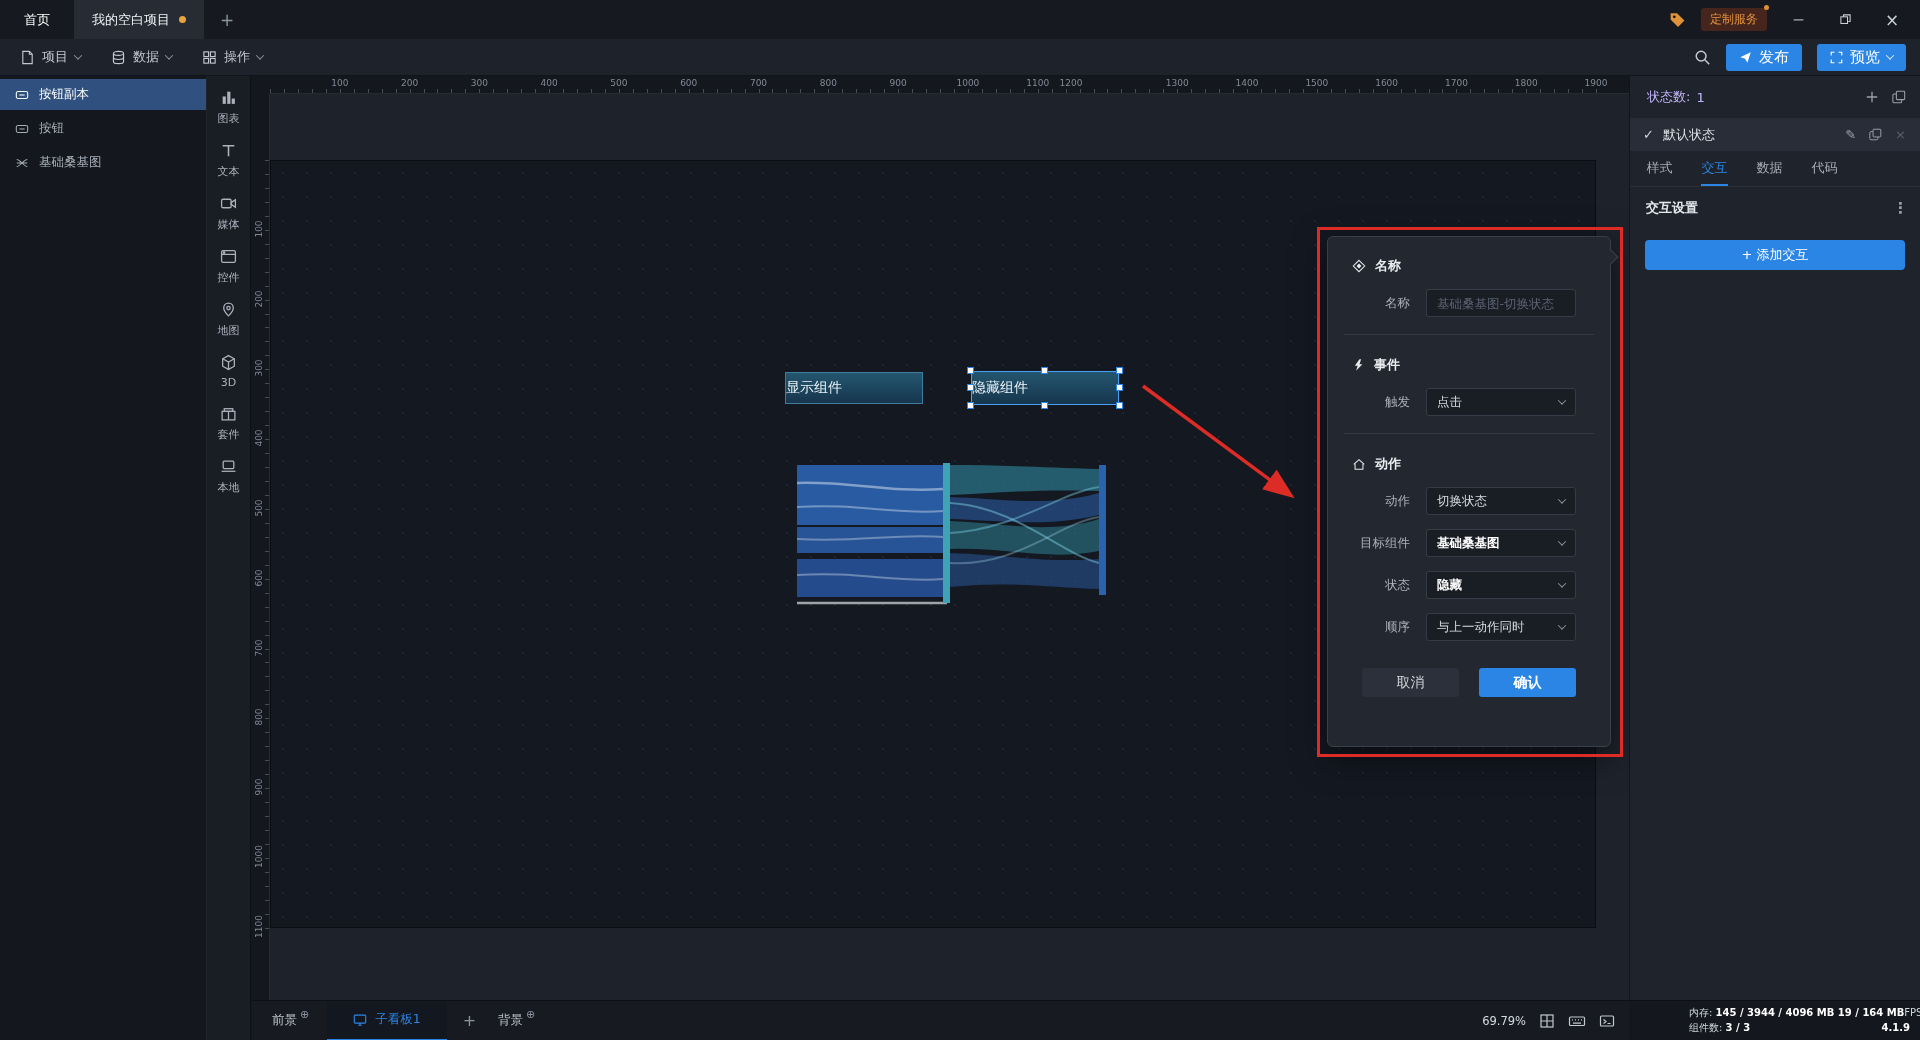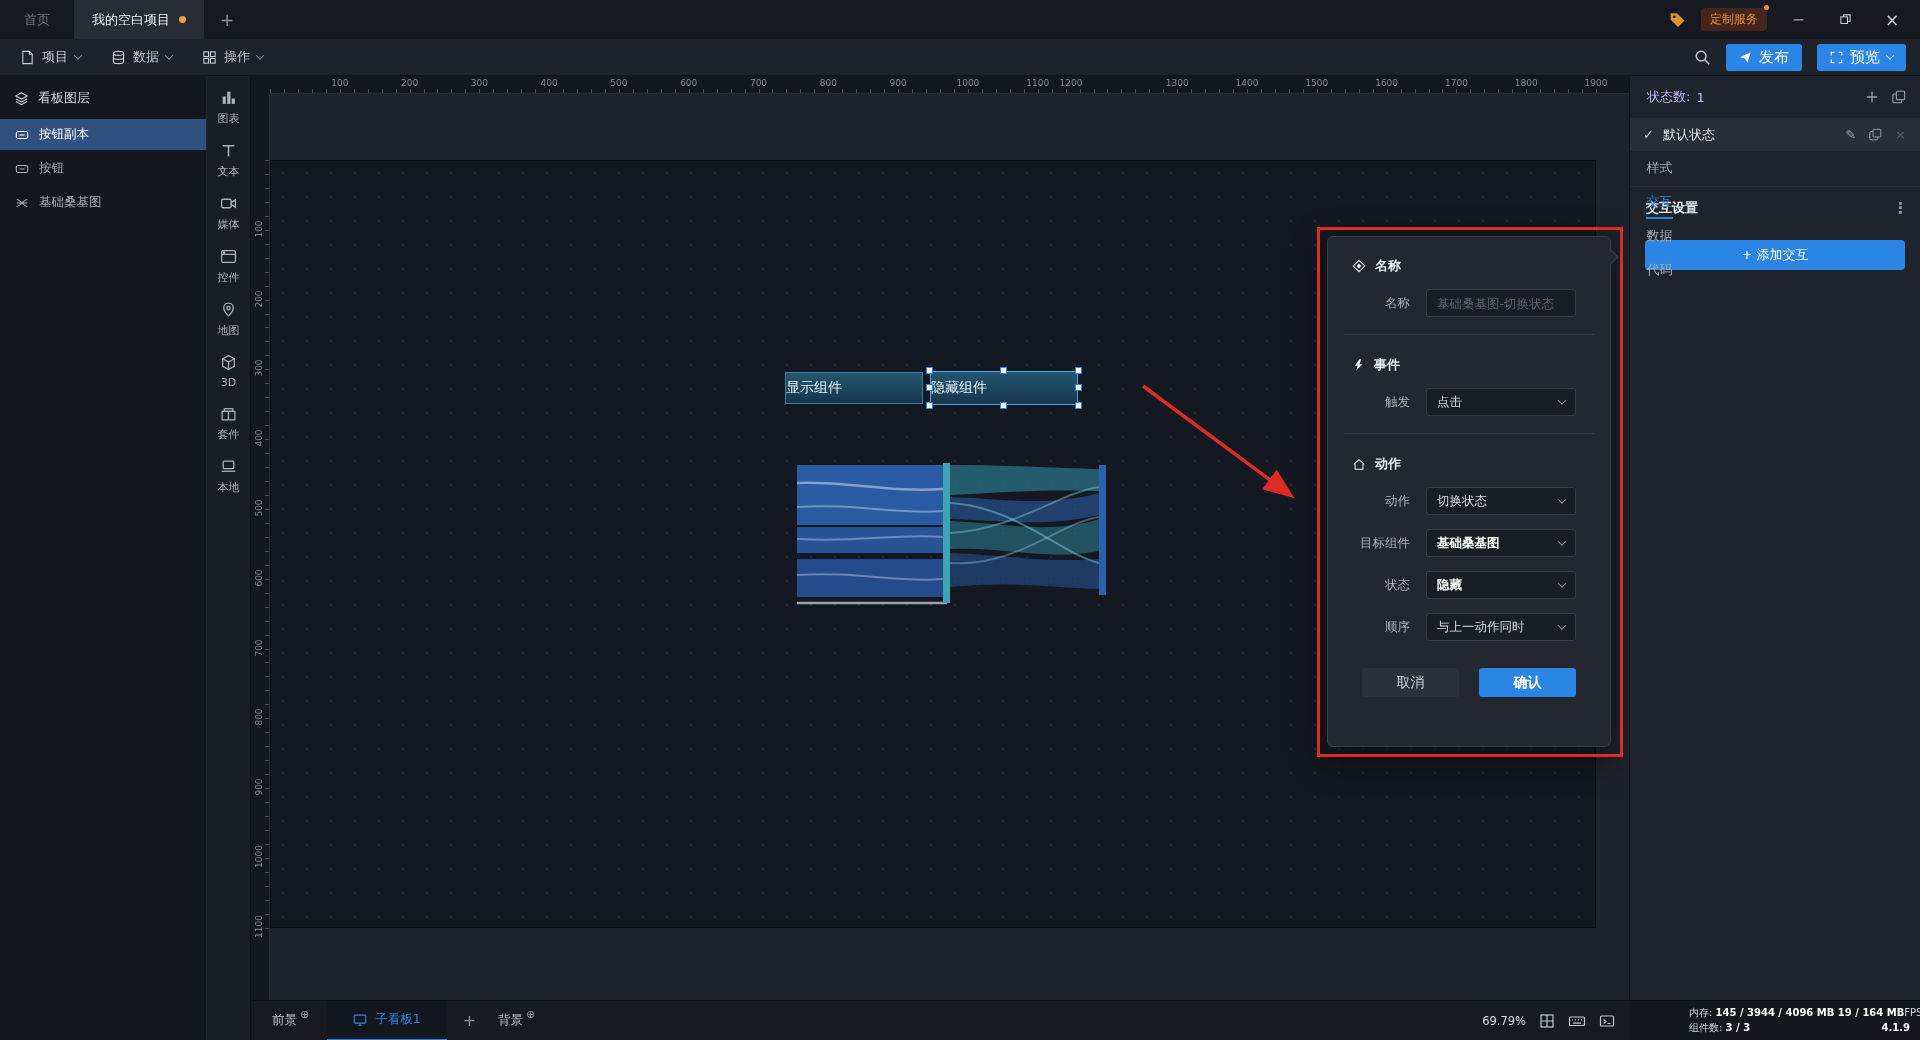--- a/index.html
+++ b/index.html
@@ -5,21 +5,21 @@
 * { margin:0; padding:0; box-sizing:border-box; }
 html,body { background:#0e1116; }
 body { font-family:"DejaVu Sans","Liberation Sans",sans-serif; }
 #app { position:relative; width:1920px; height:1040px; overflow:hidden; background:#14171d; color:#c6ccd4; font-size:13px; }
 .ic { display:inline-flex; flex:none; align-items:center; justify-content:center; }
 .ic svg { display:block; }
 .chev { display:inline-block; width:6px; height:6px; border-right:1.4px solid #8b939e; border-bottom:1.4px solid #8b939e; transform:rotate(45deg) translate(-1px,-1px); }
 
 
 #topbar { position:absolute; left:0; top:0; width:1920px; height:39px; background:#16191f; display:flex; align-items:stretch; }
-.tb-home { display:flex; align-items:center; padding:0 24px; color:#737373; }
+.tb-home { display:flex; align-items:center; padding:0 24px; color:#ffffff; }
 .tb-tab-active { display:flex; align-items:center; gap:9px; padding:0 18px; background:#262b34; color:#f0f2f5; }
 .tb-dot { width:7px; height:7px; border-radius:50%; background:#e8a33d; }
 .tb-plus { display:flex; align-items:center; padding:0 16px; color:#8b939e; font-size:17px; }
 .tb-spacer { flex:1; }
 .tb-right { display:flex; align-items:center; gap:15px; padding-right:12px; }
 .tb-badge { position:relative; background:#46261c; color:#e0913c; font-size:12px; padding:3px 9px; border-radius:3px; }
 .tb-badge .sup { position:absolute; right:-2px; top:-3px; width:5px; height:5px; border-radius:50%; background:#e0913c; }
 .win-btn { width:32px; height:39px; display:flex; align-items:center; justify-content:center; color:#c9ced4; }
 .win-close { font-size:17px; }
 
@@ -50,21 +50,21 @@
   background-image:repeating-linear-gradient(180deg,#454c57 0 1px,transparent 1px 13.958px);
   background-size:5px 769px; background-position:13px 66px; background-repeat:no-repeat; z-index:3; }
 #ruler-corner { position:absolute; left:0; top:0; width:18px; height:18px; background:#14171d; z-index:4; }
 .rh-num { position:absolute; top:2px; font-size:9px; color:#828a97; transform:translateX(-50%); }
 .rv-num { position:absolute; left:-4px; width:22px; font-size:9px; color:#828a97; text-align:center; transform:rotate(-90deg); }
 #dashboard { position:absolute; left:18px; top:84px; width:1326px; height:768px; background:#141821;
   background-image:radial-gradient(rgba(190,200,215,0.07) 1px,transparent 1.4px); background-size:24px 24px;
   border:1px solid #0a0d12; }
 .cv-btn { position:absolute; background:linear-gradient(180deg,#24566f 0%,#16364d 100%); border:1px solid #3f7d9e; color:#eaf3f8; font-size:14px; display:flex; align-items:center; justify-content:flex-start; z-index:5; }
 #show-btn { left:533px; top:296px; width:138px; height:32px; }
-#hide-wrap { position:absolute; left:678px; top:295px; width:148px; height:34px; z-index:6; }
+#hide-wrap { position:absolute; left:719px; top:295px; width:148px; height:34px; z-index:6; }
 #hide-btn { left:0; top:0; width:148px; height:34px; border:1px solid #4aa0f5; }
 .h { position:absolute; width:7px; height:7px; background:#fff; border:1px solid #2b85e4; z-index:7; }
 .h.tl{left:-4px;top:-4px}.h.tm{left:70px;top:-4px}.h.tr{right:-4px;top:-4px}
 .h.ml{left:-4px;top:13px}.h.mr{right:-4px;top:13px}
 .h.bl{left:-4px;bottom:-4px}.h.bm{left:70px;bottom:-4px}.h.br{right:-4px;bottom:-4px}
 #sankey { position:absolute; left:545px; top:387px; z-index:5; }
 #red-arrow { position:absolute; left:885px; top:302px; z-index:30; pointer-events:none; }
 #red-rect { position:absolute; left:1065px; top:151px; width:306px; height:530px; border:3px solid #dd2b25; z-index:30; pointer-events:none; }
 
 
@@ -83,21 +83,21 @@
 .pp-btn { width:97px; height:29px; border-radius:3px; display:flex; align-items:center; justify-content:center; font-size:14px; border:none; font-family:inherit; }
 .pp-cancel { background:#2b303a; color:#d0d5db; }
 .pp-confirm { background:#2b85e4; color:#fff; font-weight:600; }
 
 
 #rpanel { position:absolute; left:1629px; top:76px; width:291px; height:924px; background:#1f232b; border-left:1px solid #11141a; }
 .rp-row1 { height:42px; display:flex; align-items:center; padding:0 14px 0 17px; gap:6px; color:#c4b5fd; }
 .rp-icons { margin-left:auto; display:flex; align-items:center; gap:13px; color:#9aa1ac; }
 .rp-state { height:33px; background:#282d37; display:flex; align-items:center; gap:9px; padding:0 14px 0 13px; color:#dfe3e8; }
 .rp-check { color:#cfd5dc; font-size:13px; }
-.rp-tabs { height:36px; display:flex; padding:0 2px; border-bottom:1px solid #2a2f38;flex-direction:column; }
+.rp-tabs { height:36px; display:flex; padding:0 2px; border-bottom:1px solid #2a2f38; }
 .rp-tab { width:55px; text-align:center; line-height:34px; color:#a7aeb8; font-size:13px; position:relative; }
 .rp-tab.active { color:#2b85e4; }
 .rp-tab.active::after { content:""; position:absolute; left:14px; right:14px; bottom:0; height:2px; background:#2b85e4; }
 .rp-setting { height:42px; display:flex; align-items:center; padding:0 12px 0 16px; color:#e4e8ec; font-weight:600; font-size:13px; }
 .rp-kebab { margin-left:auto; color:#9aa1ac; font-size:15px; }
 .rp-add { margin:11px 15px 0; height:30px; background:#2b85e4; border-radius:4px; color:#fff; display:flex; align-items:center; justify-content:center; font-size:13px; }
 
 
 #bottombar { position:absolute; left:252px; top:1000px; width:1377px; height:40px; background:#171a21; border-top:1px solid #0c0f14; display:flex; align-items:center; }
 .bb-label { display:flex; align-items:flex-start; gap:3px; color:#b9c0c9; font-size:12.5px; padding-left:20px; }
@@ -206,30 +206,20 @@
               <path d="M1.5 5.5v-4h4M10.5 1.5h4v4M14.5 10.5v4h-4M5.5 14.5h-4v-4"></path>
             </svg>
           </span>
         <span>预览</span>
         <span class="chev"></span>
       </div>
     </div>
   </div>
 
   <div id="layers">
-    <div class="lp-header">
-      <span class="ic">
-          <svg width="15" height="15" viewBox="0 0 16 16" fill="none" stroke="currentColor" stroke-width="1.2">
-            <path d="M8 1.8l6 3.4L8 8.6 2 5.2z"></path>
-            <path d="M2 8.4L8 11.8l6-3.4"></path>
-            <path d="M2 11.2L8 14.6l6-3.4"></path>
-          </svg>
-        </span>
-      <span>看板图层</span>
-    </div>
     <div class="lp-item selected">
       <span class="ic">
           <svg width="14" height="14" viewBox="0 0 16 16" fill="none" stroke="currentColor" stroke-width="1.2">
             <rect x="1.5" y="4" width="13" height="8" rx="2"></rect>
             <path d="M5 8h6"></path>
           </svg>
         </span>
       <span>按钮副本</span>
     </div>
     <div class="lp-item">

